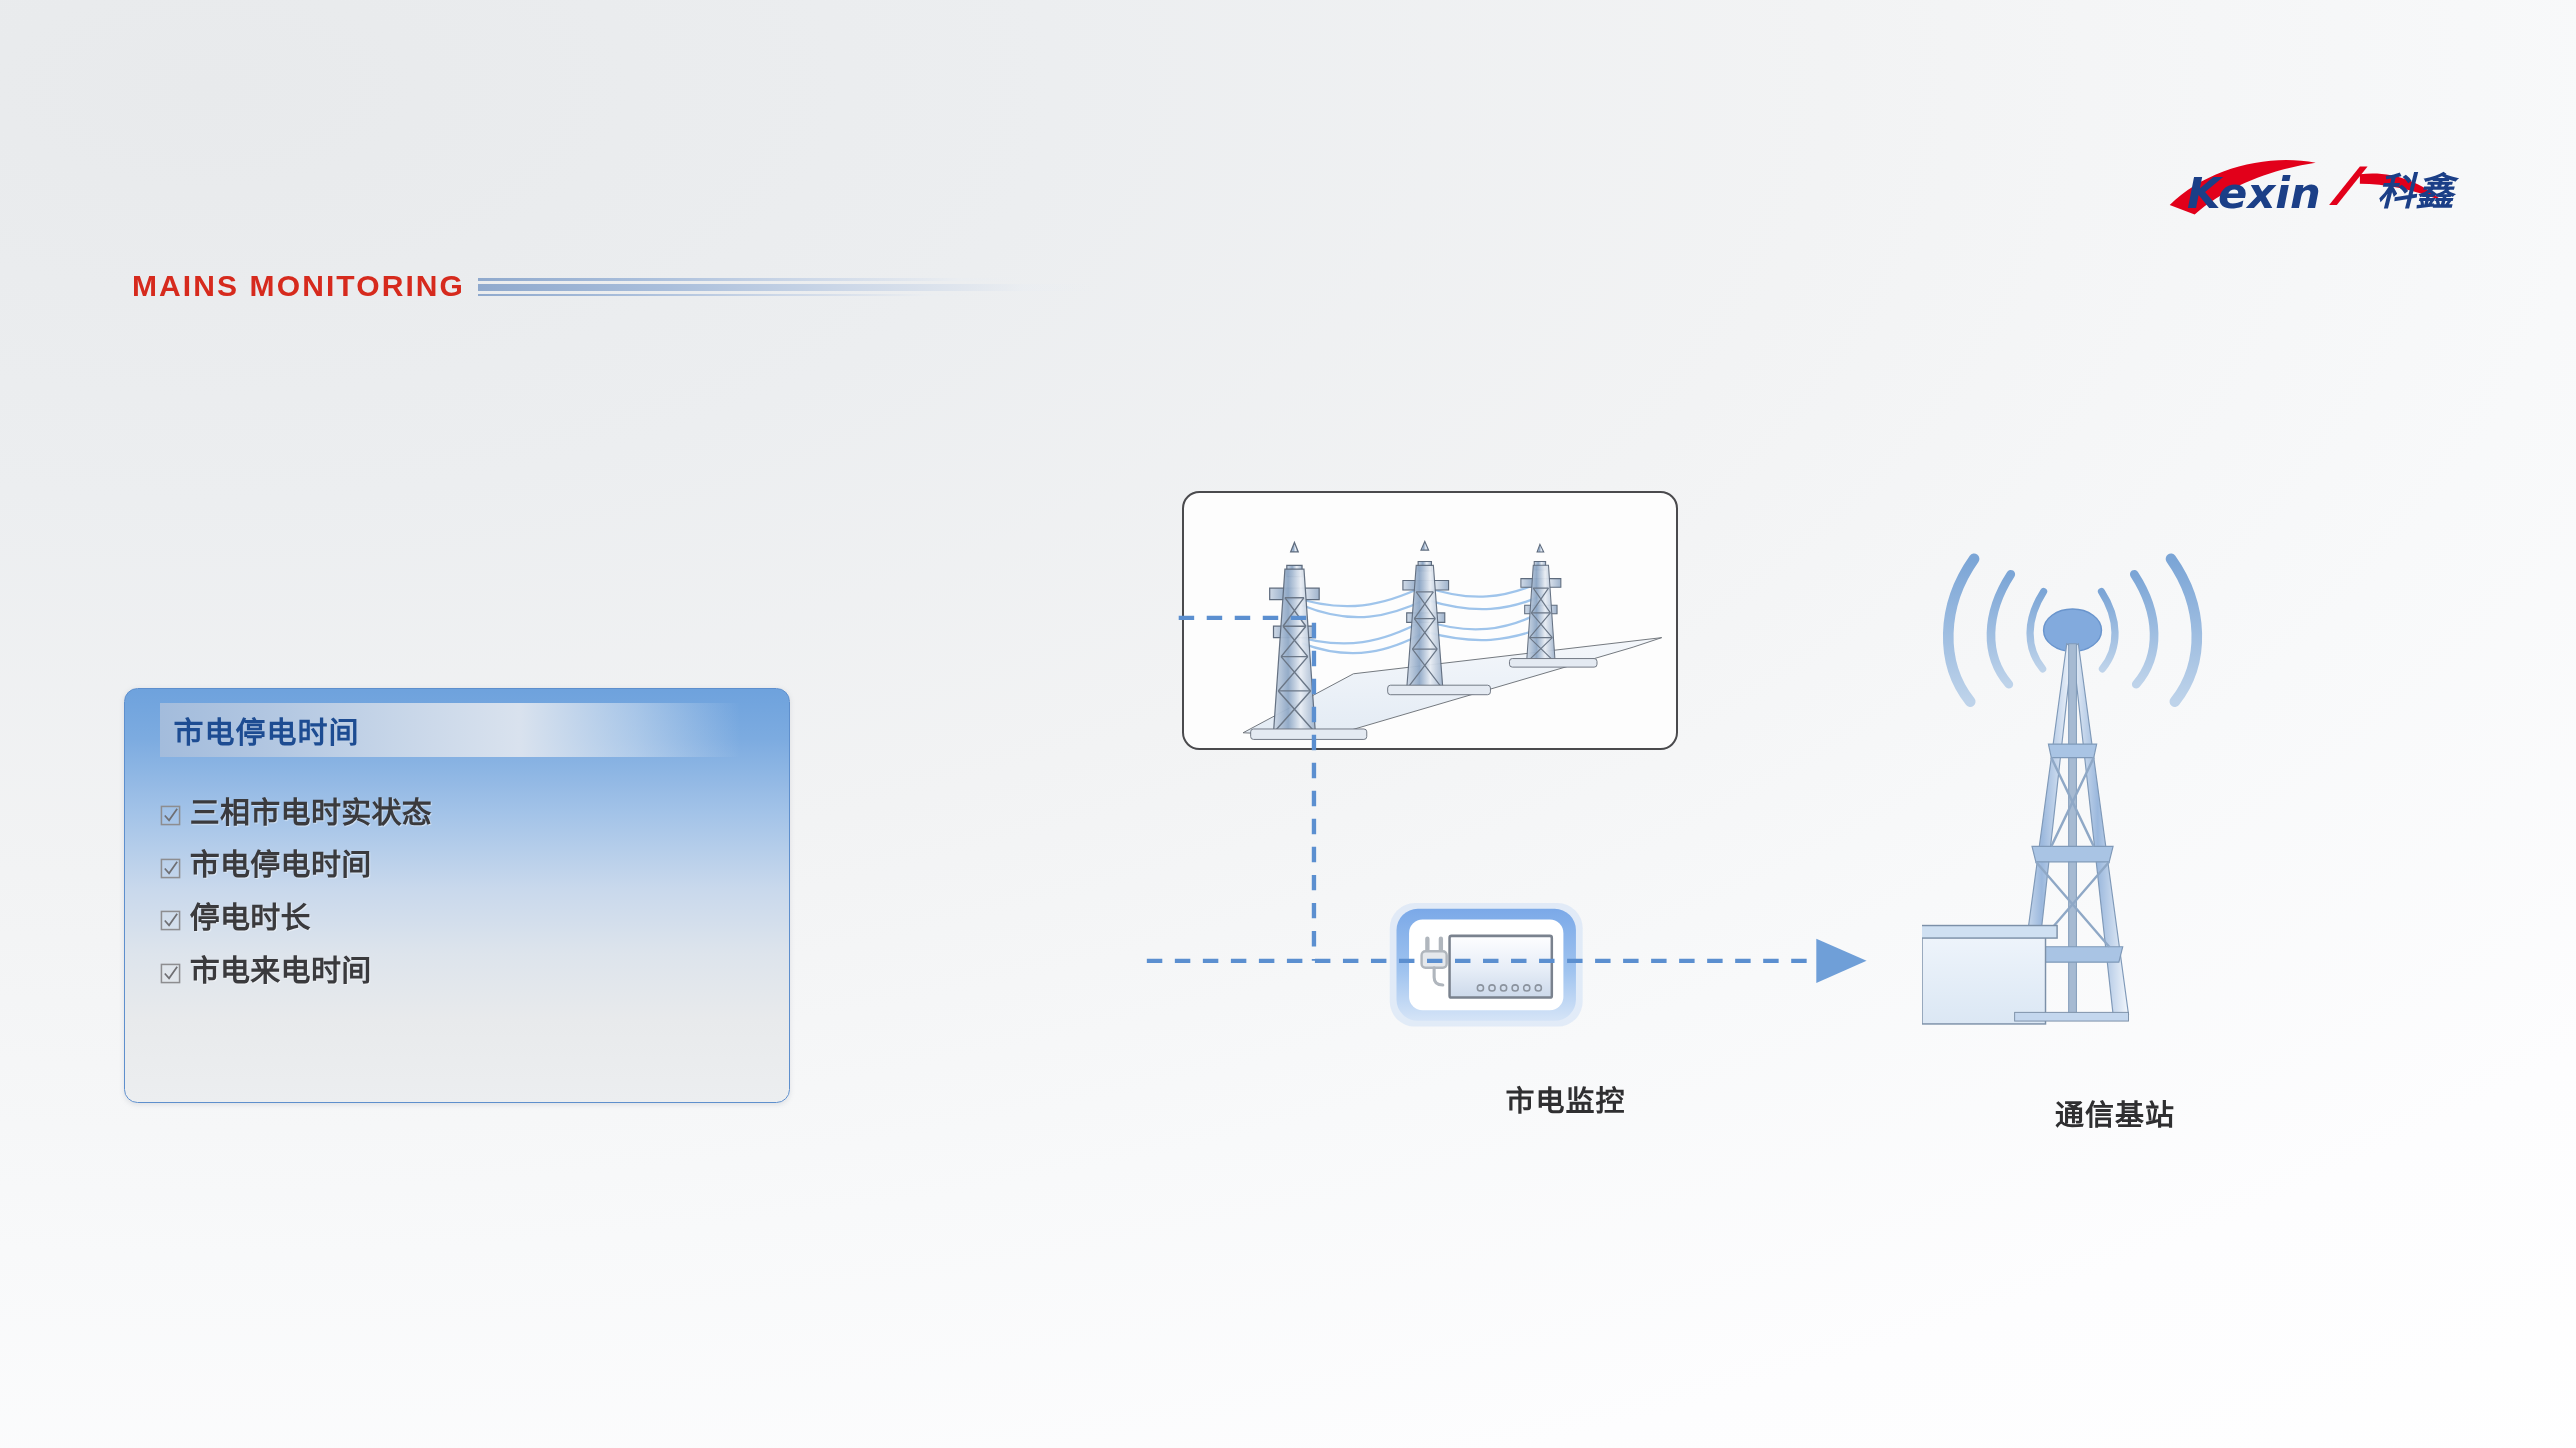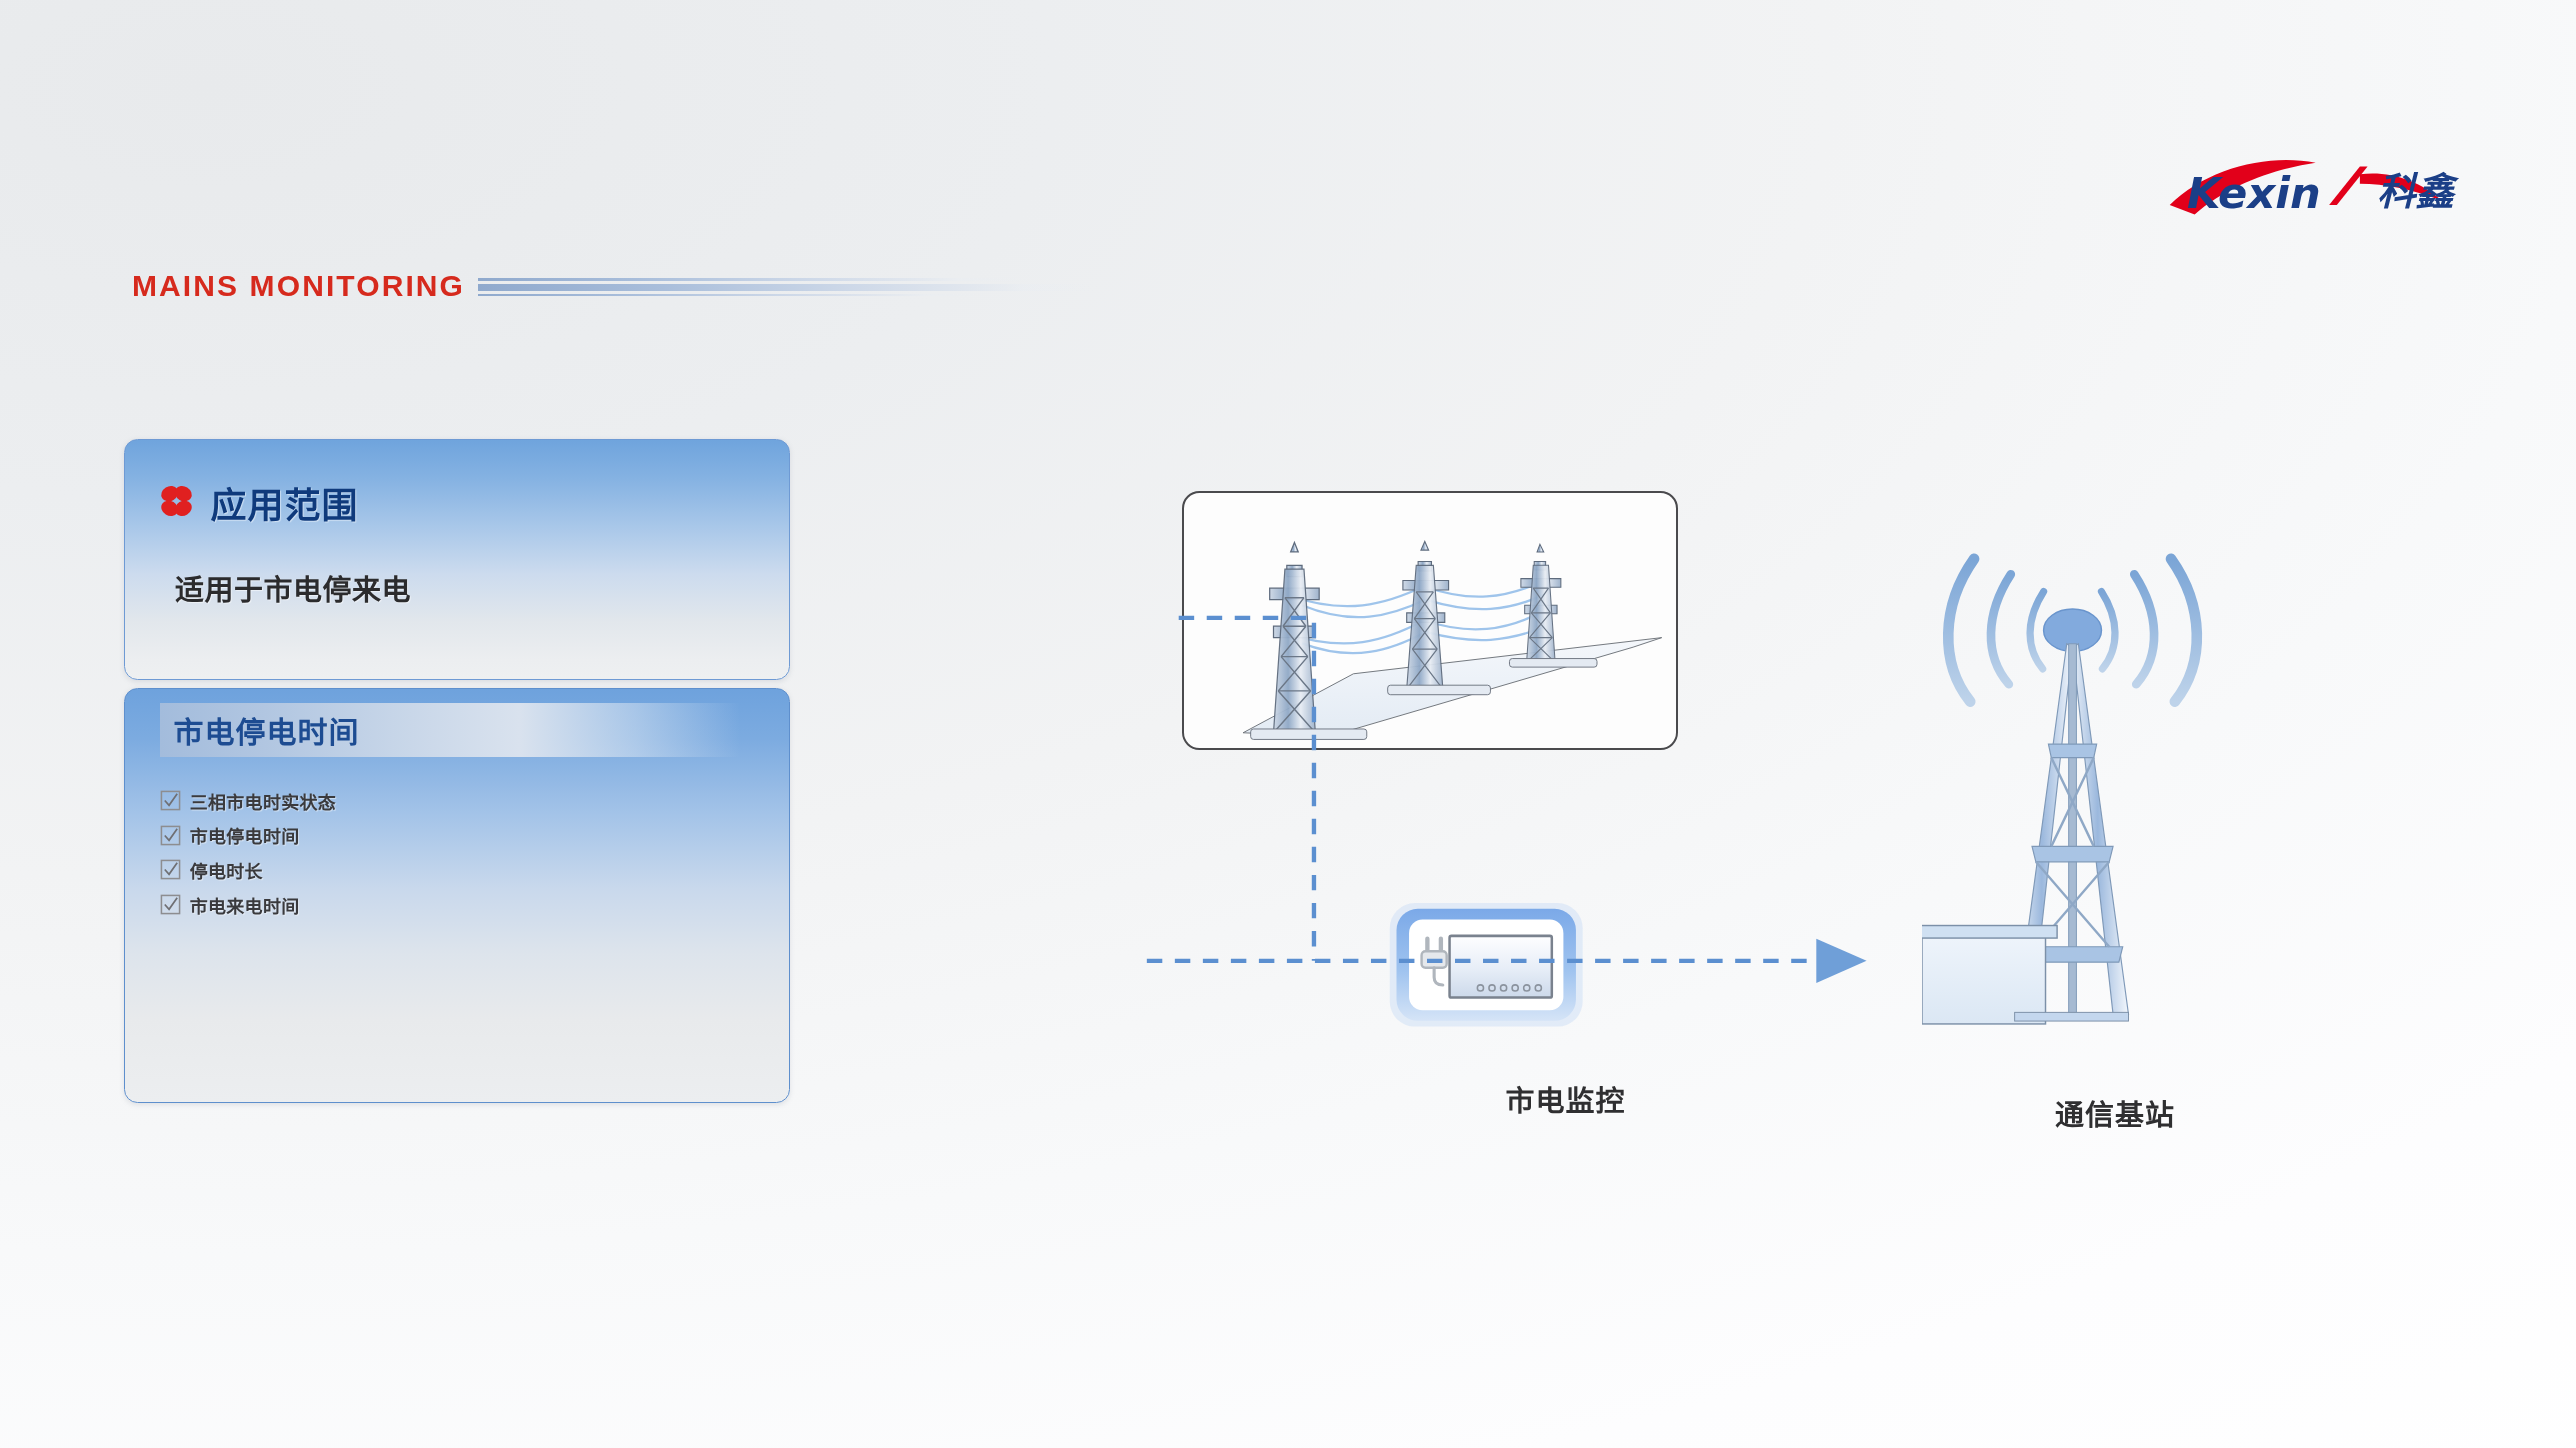--- a/index.html
+++ b/index.html
@@ -154,21 +154,21 @@
 
   .check-list {
     margin: 31px 0 0 35px;
     list-style: none;
     padding: 0;
   }
   .check-list li {
     display: flex;
     align-items: center;
     margin-bottom: 8.7px;
-    font-size: 18px;
+    font-size: 30px;
     font-weight: bold;
     color: #3a3a3d;
     letter-spacing: 0.3px;
     text-shadow: 1px 1px 1px rgba(255,255,255,0.5);
     font-family: Liberation Sans, sans-serif;
   }
   .cb {
     width: 21px;
     height: 21px;
     margin-right: 8.7px;
@@ -248,36 +248,20 @@
       <g fill="#1b3f87" font-family="DejaVu Sans, Liberation Sans, sans-serif" font-size="45" font-weight="bold" font-style="italic">
         <text x="26" y="55">Kexin</text>
       </g>
       <g fill="#1b3f87" font-family="DejaVu Sans, Liberation Sans, sans-serif" font-size="40" font-weight="bold" font-style="italic">
         <text x="224" y="52">科鑫</text>
       </g>
       <path d="M174 52 L206 12 L214 12 L182 52 Z" fill="#e2001a"></path>
     </svg>
   </div>
 
-  <div class="panel panel-a">
-    <div class="panel-head">
-      <span class="panel-head-icon">
-        <svg viewBox="0 0 42 42" width="41" height="41">
-          <g fill="#e02020">
-            <ellipse cx="14" cy="13" rx="9" ry="7.5" transform="rotate(-32 14 13)"></ellipse>
-            <ellipse cx="28" cy="13" rx="9" ry="7.5" transform="rotate(32 28 13)"></ellipse>
-            <ellipse cx="14" cy="28" rx="9" ry="7.5" transform="rotate(32 14 28)"></ellipse>
-            <ellipse cx="28" cy="28" rx="9" ry="7.5" transform="rotate(-32 28 28)"></ellipse>
-          </g>
-        </svg>
-      </span>
-      <span class="panel-head-title">应用范围</span>
-    </div>
-    <div class="panel-a-body">适用于市电停来电</div>
-  </div>
 
   <div class="panel panel-b">
 
     <div class="subsection-bar">
       <span>市电停电时间</span>
     </div>
 
     <ul class="check-list">
       <li>
         <span class="cb">

